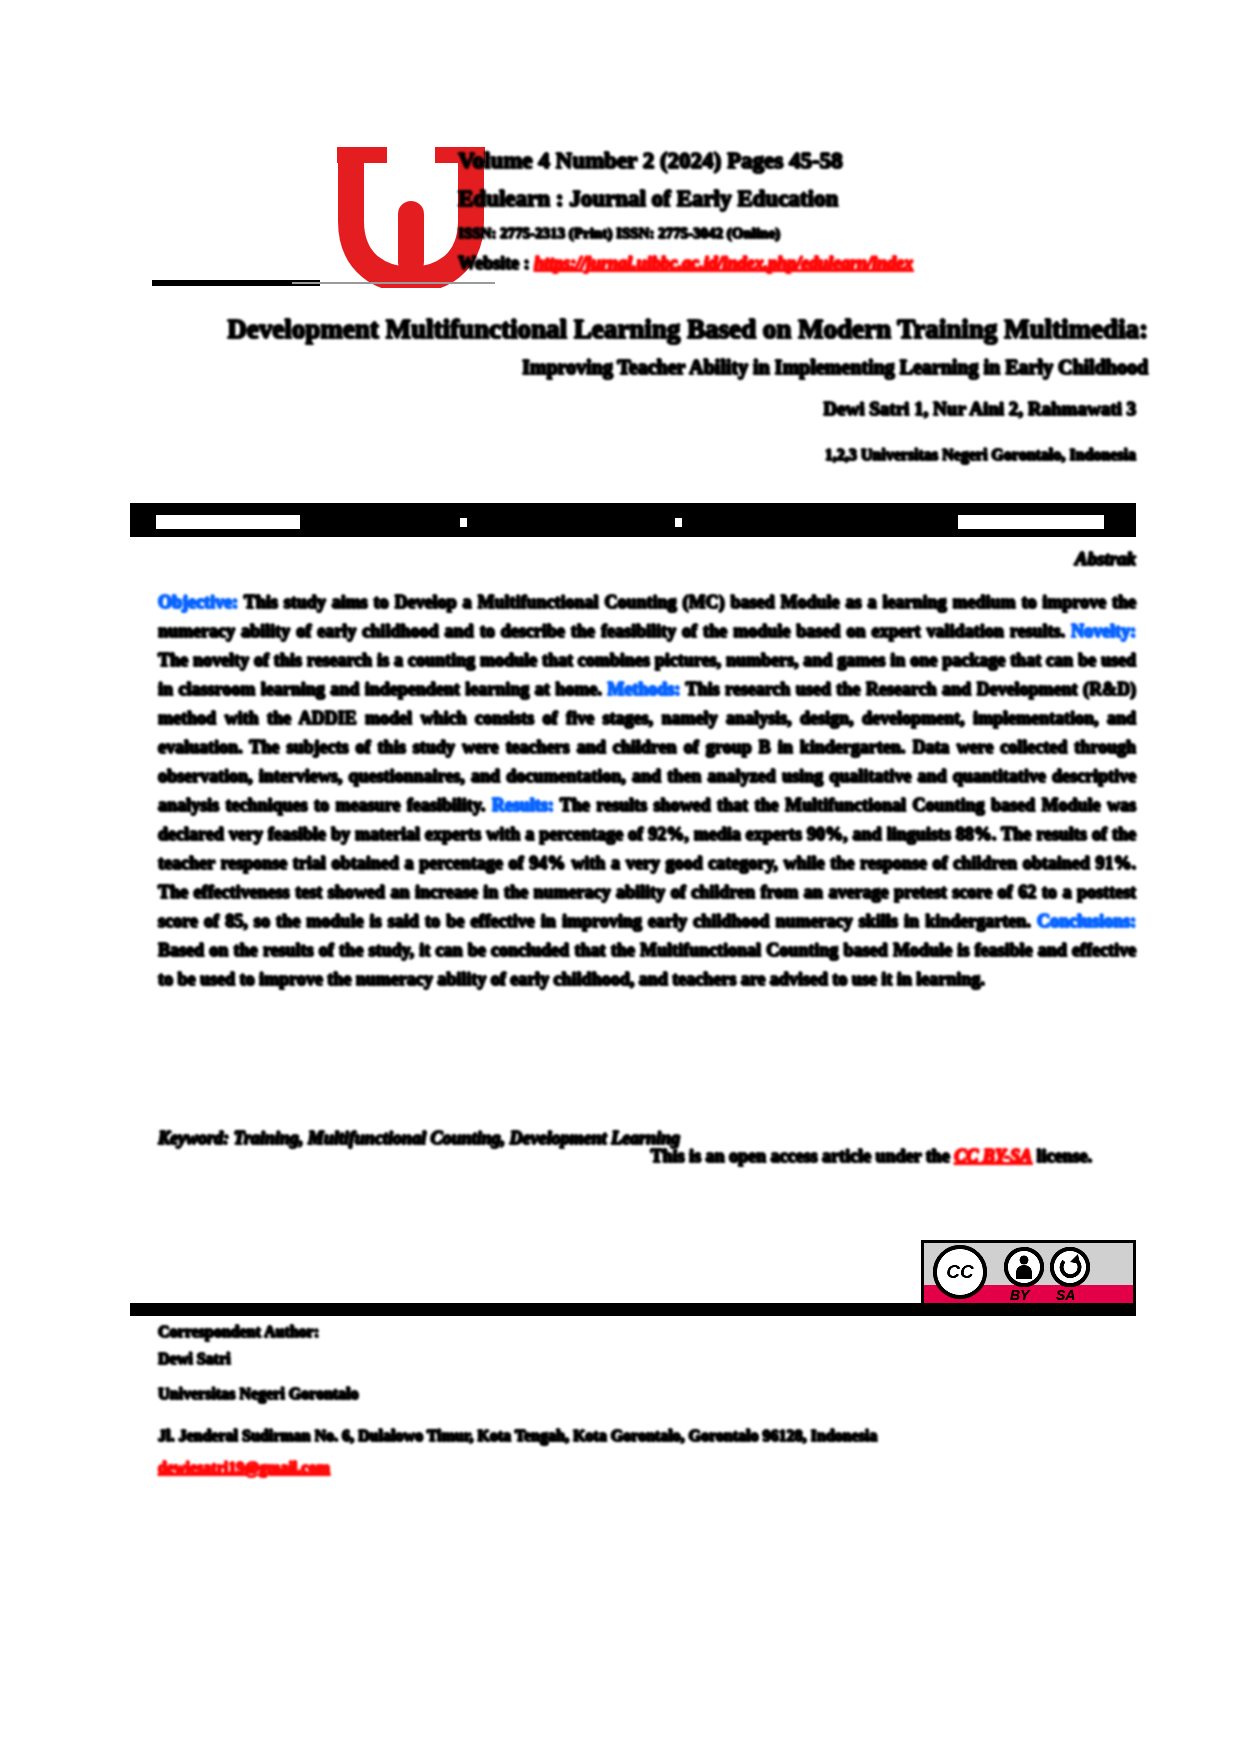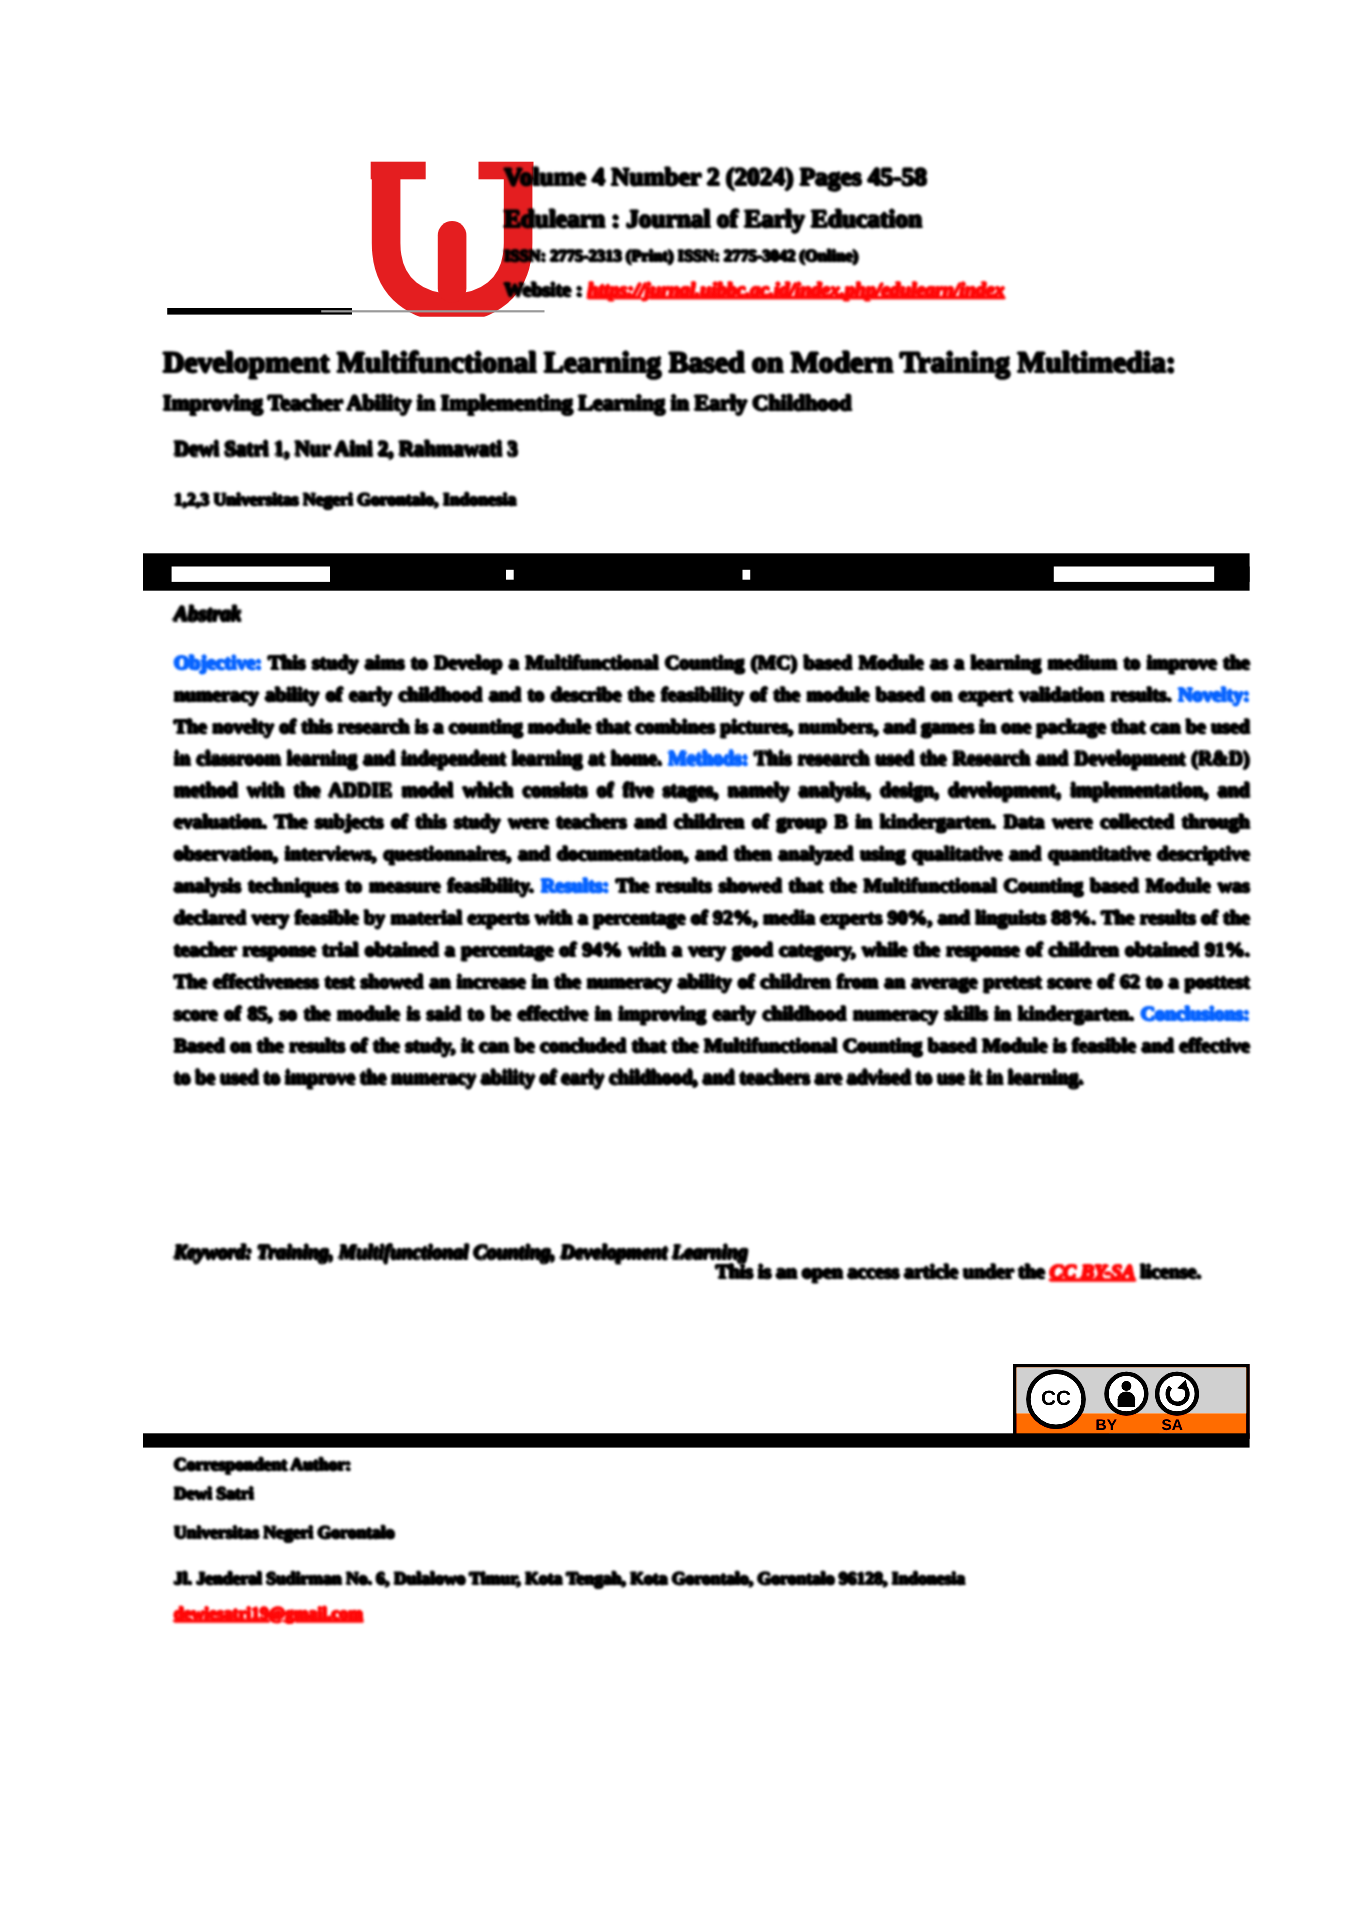--- a/index.html
+++ b/index.html
@@ -5,21 +5,21 @@
   html,body{margin:0;padding:0;background:#fff;}
   .page{position:relative;width:1240px;height:1754px;background:#ffffff;
         font-family:"Liberation Serif", serif;color:#000;overflow:hidden;}
   
   .fx{filter:blur(0.9px) contrast(2);}
   .fx2{filter:blur(0.6px) contrast(1.6);}
   .blob{font-weight:bold;
         text-shadow:1px 0 currentColor,-1px 0 currentColor,0 1px currentColor,
                     0 -1px currentColor,1px 1px currentColor,0 0 2px currentColor;}
   .abs{position:absolute;padding-left:28px;}
-  .centered{text-align:left;}
+  .centered{text-align:right;}
   .link{color:#ef4444;text-decoration:underline;cursor:pointer;}
   .kwblue{color:#4472c4;}
   .it{font-style:italic;}
   
   .hdr-line1,.hdr-line2{font-size:23px;line-height:30px;}
   .hdr-line3{font-size:15px;line-height:20px;}
   .hdr-line4{font-size:18px;line-height:24px;}
   
   .title1{font-size:27px;line-height:34px;}
   .title2{font-size:20px;line-height:26px;}
@@ -28,21 +28,21 @@
   
   .band{background:#000;}
   .notch{position:absolute;background:#fff;}
   .dot{position:absolute;background:#fff;}
   
   .abstract-head{font-size:19px;}
   .abstract-body{font-size:18px;line-height:29px;text-align:justify;}
   .keywords{font-size:18px;}
   .license-line{font-size:18px;}
   
-  .badge{border:3px solid #000;background:#f97316;}
+  .badge{border:3px solid #000;background:#be185d;font-style:italic;}
   .badge-gray{position:absolute;left:0;top:0;right:0;height:42px;background:#b2b2b2;}
   .cc-circle{position:absolute;border-radius:50%;background:#fff;border:4px solid #000;
              display:flex;align-items:center;justify-content:center;box-sizing:border-box;}
   .badge-label{position:absolute;font-family:"Liberation Sans", sans-serif;
                font-weight:bold;font-size:14px;color:#000;}
   .badge-smudge{position:absolute;height:4px;background:#9a9a9a;}
   .cc-text{font-family:"Liberation Sans", sans-serif;font-weight:bold;font-size:19px;}
   
   .foot-line{font-size:16px;line-height:24px;}
   .bar{background:#000;}
@@ -119,21 +119,21 @@
         <circle cx="15" cy="8" r="4.5" fill="#000"></circle>
         <path d="M7,27 v-7 a8,7 0 0 1 16,0 v7 z" fill="#000"></path>
       </svg>
     </div>
     <div class="cc-circle" style="left:126px;top:4px;width:40px;height:40px;">
       <svg width="28" height="28" viewBox="0 0 28 28">
         <path d="M20,7 a9,9 0 1 1 -12,1" fill="none" stroke="#000" stroke-width="4"></path>
         <polygon points="22,1 24,11 14,9" fill="#000"></polygon>
       </svg>
     </div>
-    <div class="badge-label" style="left:72px;top:44px;">BY</div>
+    <div class="badge-label" style="left:86px;top:44px;">BY</div>
     <div class="badge-label" style="left:132px;top:44px;">SA</div>
     <div class="badge-smudge" style="left:84px;top:60px;width:28px;"></div>
     <div class="badge-smudge" style="left:130px;top:60px;width:28px;"></div>
   </div>
 
   <div class="abs bar" style="left:130px;top:1303px;width:978px;height:13px;"></div>
 
   <div class="abs fx" style="left:130px;top:1320px;width:978px;">
     <div class="foot-line blob">Correspondent Author:</div>
     <div class="foot-line blob" style="margin-top:3px;">Dewi Satri</div>

